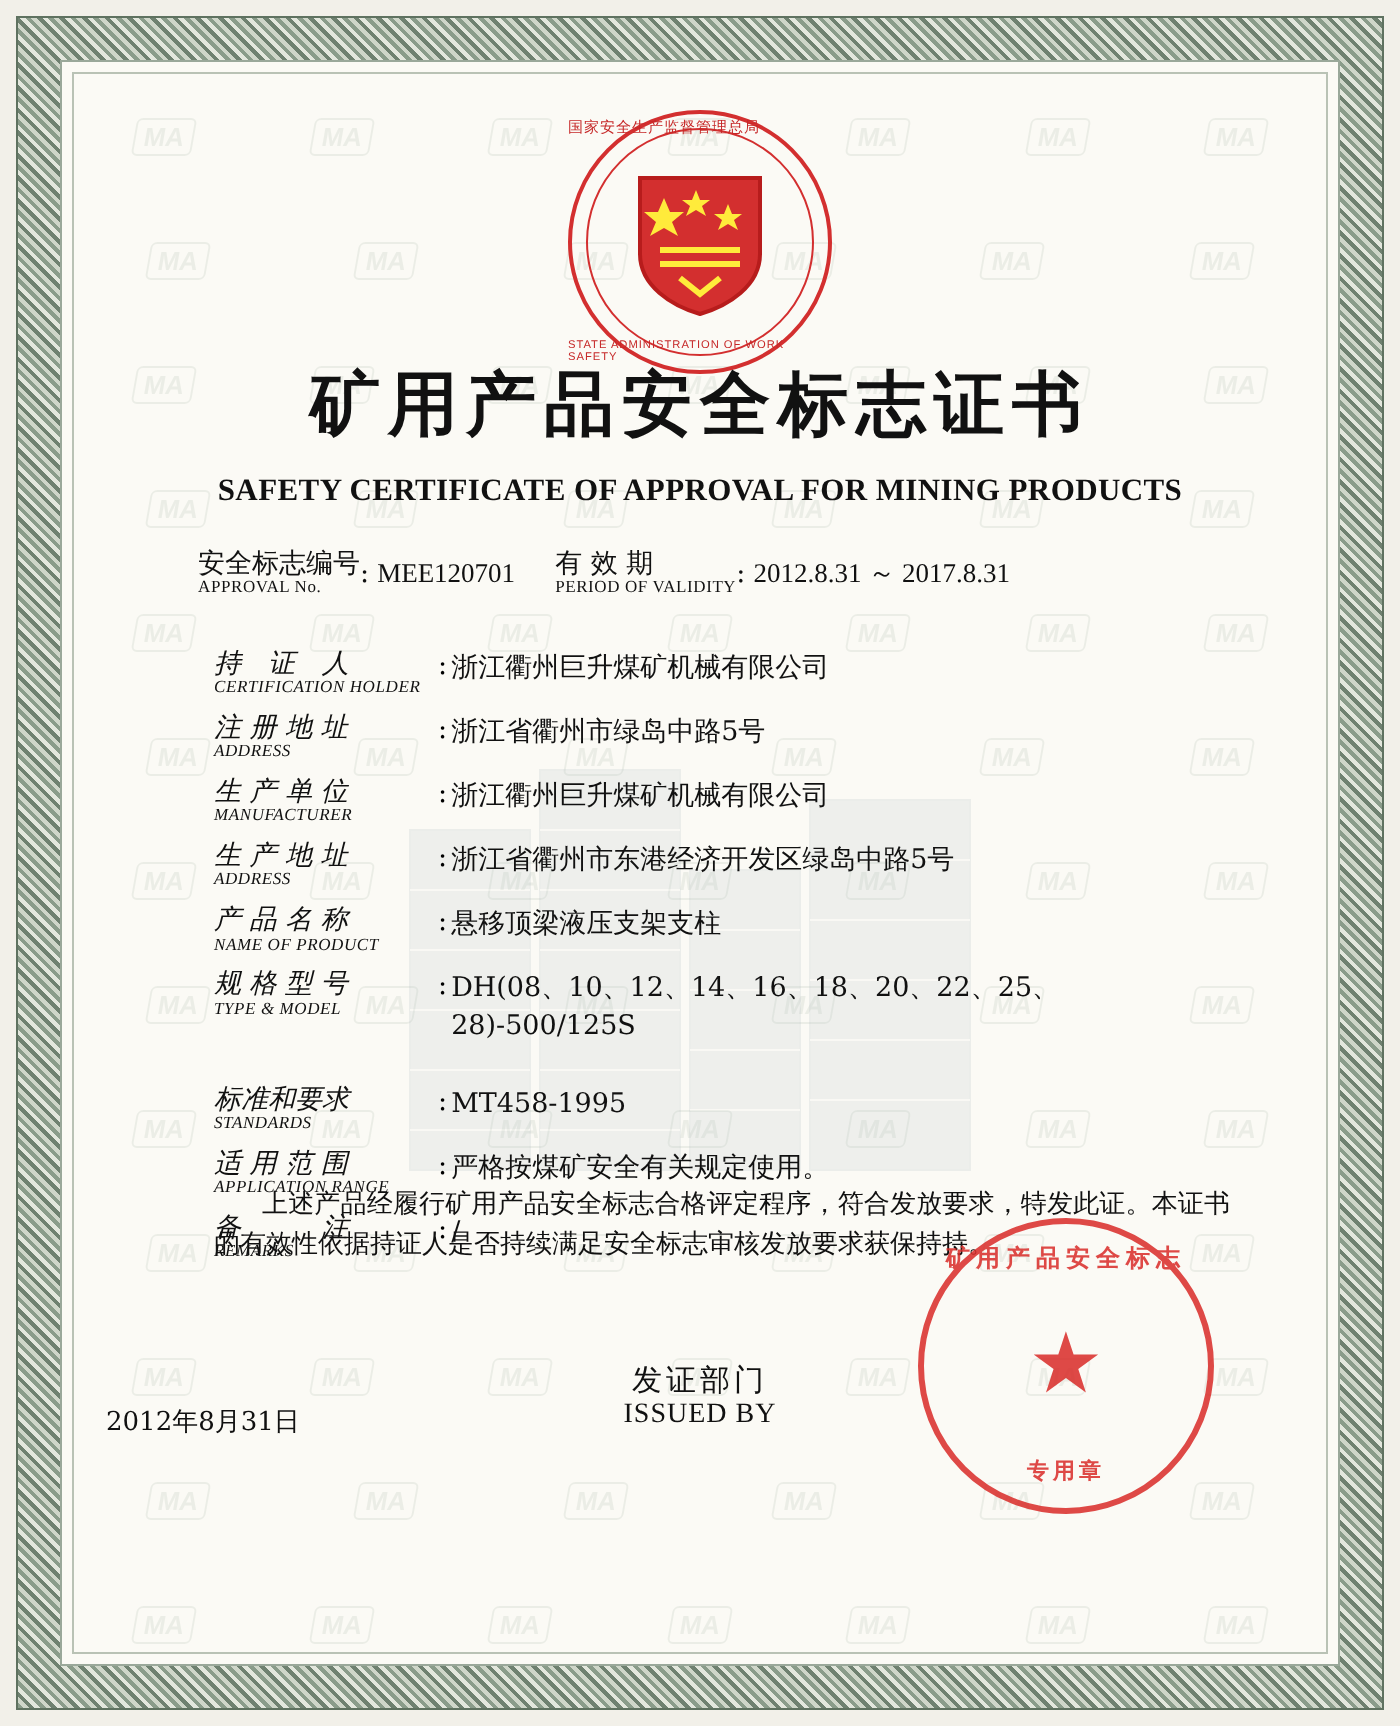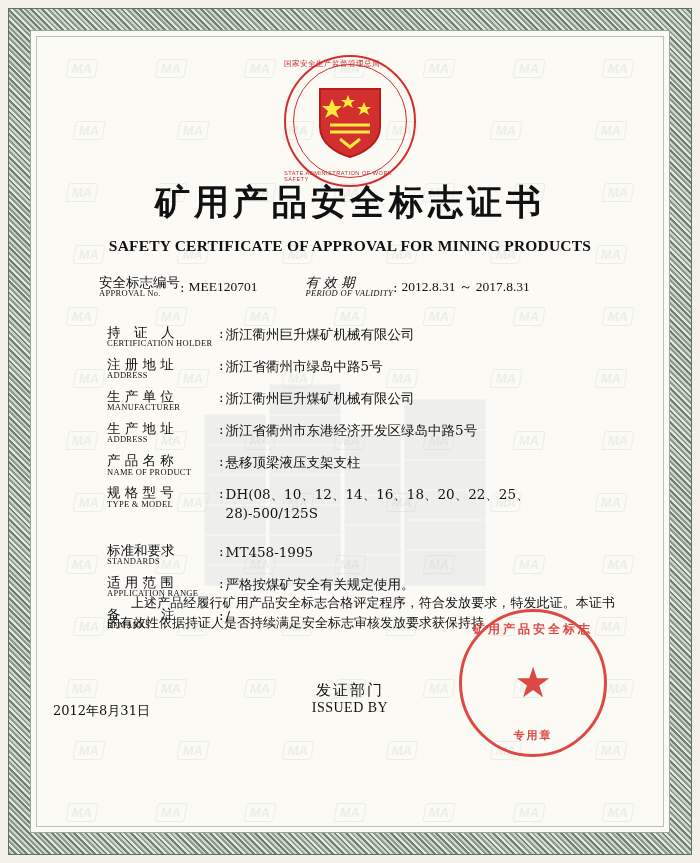--- a/index.html
+++ b/index.html
@@ -186,21 +186,21 @@
     position: absolute;
     top: 288px;
     left: 70px;
     right: 42px;
   }
   .field {
     display: flex;
     align-items: flex-start;
     margin-bottom: 9px;
   }
-  .field .lbl-stack { width: 112px; flex: 0 0 112px; }
+  .field .lbl-stack { width: 112px; flex: 0 0 112px; font-style: italic; }
   .field .colon {
     font-family: "DejaVu Serif", serif;
     font-size: 13.5px;
     margin-right: 2px;
   }
   .field-val {
     font-family: "DejaVu Serif", serif;
     font-size: 13.5px;
     color: #111;
     line-height: 1.35;
@@ -443,21 +443,21 @@
     <div class="title-en">SAFETY CERTIFICATE OF APPROVAL FOR MINING PRODUCTS</div>
 
     <div class="approval-row">
       <div class="lbl-stack">
         <div class="lbl-cn">安全标志编号</div>
         <div class="lbl-en">APPROVAL No.</div>
       </div>
       <div class="colon lbl-cn">:</div>
       <div class="val val-en">MEE120701</div>
 
-      <div class="lbl-stack" style="margin-left:48px;font-style:italic;">
+      <div class="lbl-stack" style="margin-left:20px;">
         <div class="lbl-cn">有 效 期</div>
         <div class="lbl-en">PERIOD OF VALIDITY</div>
       </div>
       <div class="colon lbl-cn">:</div>
       <div class="val val-en">2012.8.31 ～ 2017.8.31</div>
     </div>
 
     <div class="fields">
 
       <div class="field">

